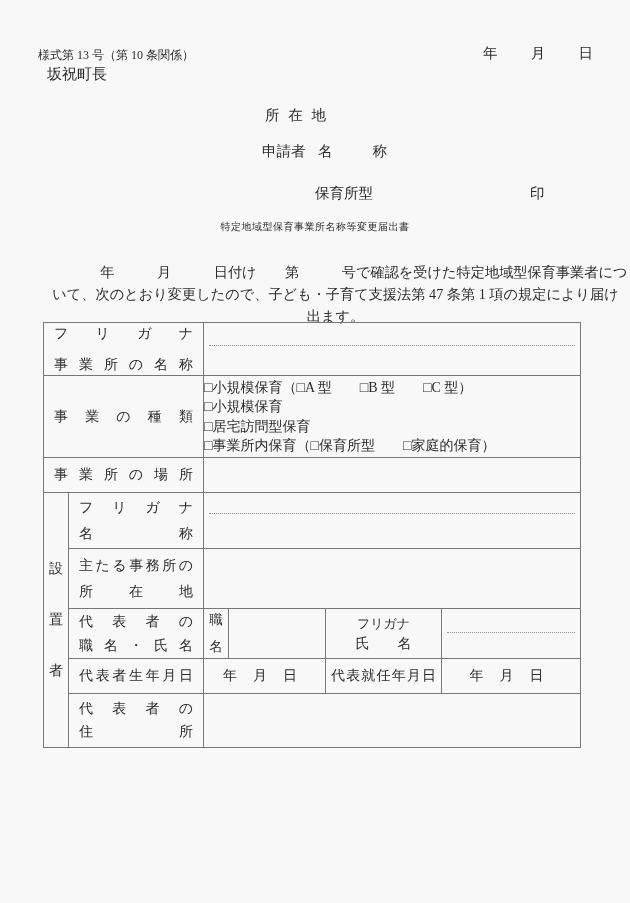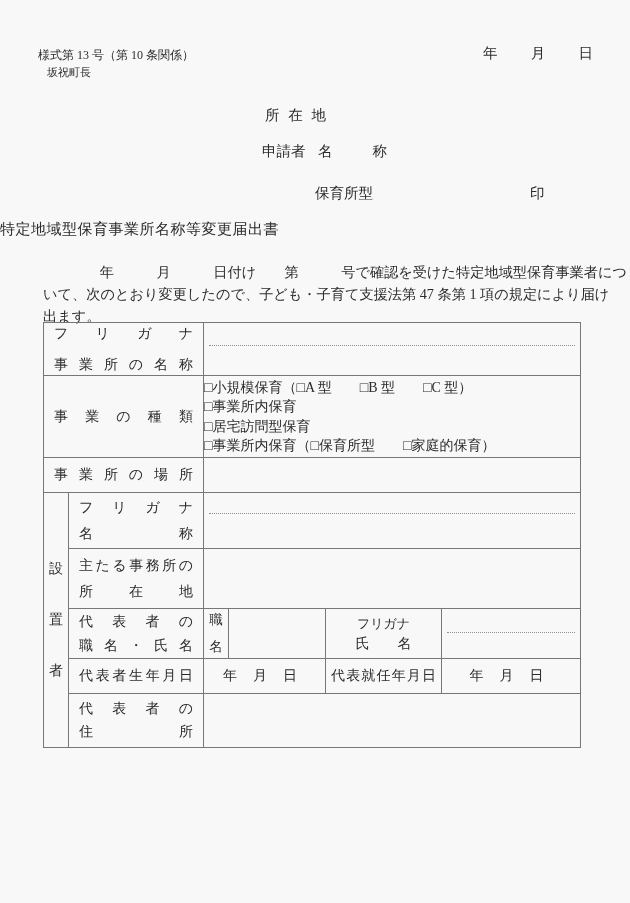--- a/index.html
+++ b/index.html
@@ -7,30 +7,30 @@
     background:#f8f8f8;
     font-family:"Liberation Serif","DejaVu Serif",serif;
     color:#2b2b2b;
     -webkit-font-smoothing:antialiased;
   }
   .page { position:relative; width:630px; height:903px; background:#f8f8f8; overflow:hidden; }
   .abs { position:absolute; white-space:pre; }
 
   .form-number { left:38px; top:23px; font-size:12px;margin-top:24px; }
   .date-top { left:483px; top:44px; width:110px; font-size:14.5px; }
-  .addressee { left:47px; top:65px; font-size:11px; }
+  .addressee { left:47px; top:65px; font-size:15px; }
   .addr-label { left:265px; top:106px; width:61px; font-size:14.5px; }
   .applicant { left:262px; top:142px; font-size:14.5px; }
   .name-label { left:318px; top:142px; width:69px; font-size:14.5px; }
   .rep-label { left:315px; top:184px; font-size:14.5px; }
   .seal { left:530px; top:184px; font-size:14.5px; }
-  .doc-title { left:0; top:220px; width:630px; font-size:15px; letter-spacing:0.5px; }
+  .doc-title { left:0; top:220px; width:630px; text-align:center; font-size:10px; letter-spacing:0.5px; }
 
   .para { position:absolute; left:43px; top:261px; width:585px; font-size:14.2px; line-height:22px; }
-  .para-line { white-space:pre; }
+  .para-line { white-space:pre;text-align:center; }
 
   
   [data-split] { display:flex; justify-content:space-between; }
   [data-split] > span { display:block; }
 
   table.form { position:absolute; left:43px; top:322px; width:537px;
                border-collapse:collapse; table-layout:fixed; }
   table.form td { border:1px solid #777; padding:0; font-size:14px; vertical-align:middle; overflow:hidden; }
   tr.r1 { height:53px; } tr.r2 { height:82px; } tr.r3 { height:35px; }
   tr.r4 { height:56px; } tr.r5 { height:60px; } tr.r6 { height:50px; }
@@ -124,21 +124,21 @@
                 <span>事</span>
                 <span>業</span>
                 <span>の</span>
                 <span>種</span>
                 <span>類</span>
               </div>
         </div>
       </td>
       <td colspan="4" class="checks">
         <div class="check-line">□小規模保育（□A 型　　□B 型　　□C 型）</div>
-        <div class="check-line">□事業所内保育</div>
+        <div class="check-line">□小規模保育</div>
         <div class="check-line">□居宅訪問型保育</div>
         <div class="check-line">□事業所内保育（□保育所型　　□家庭的保育）</div>
       </td>
     </tr>
 
     <tr class="r3">
       <td colspan="2" class="lblcell">
         <div class="lbl-stack">
           <div class="lbl-line" data-split="">
                 <span>事</span>

